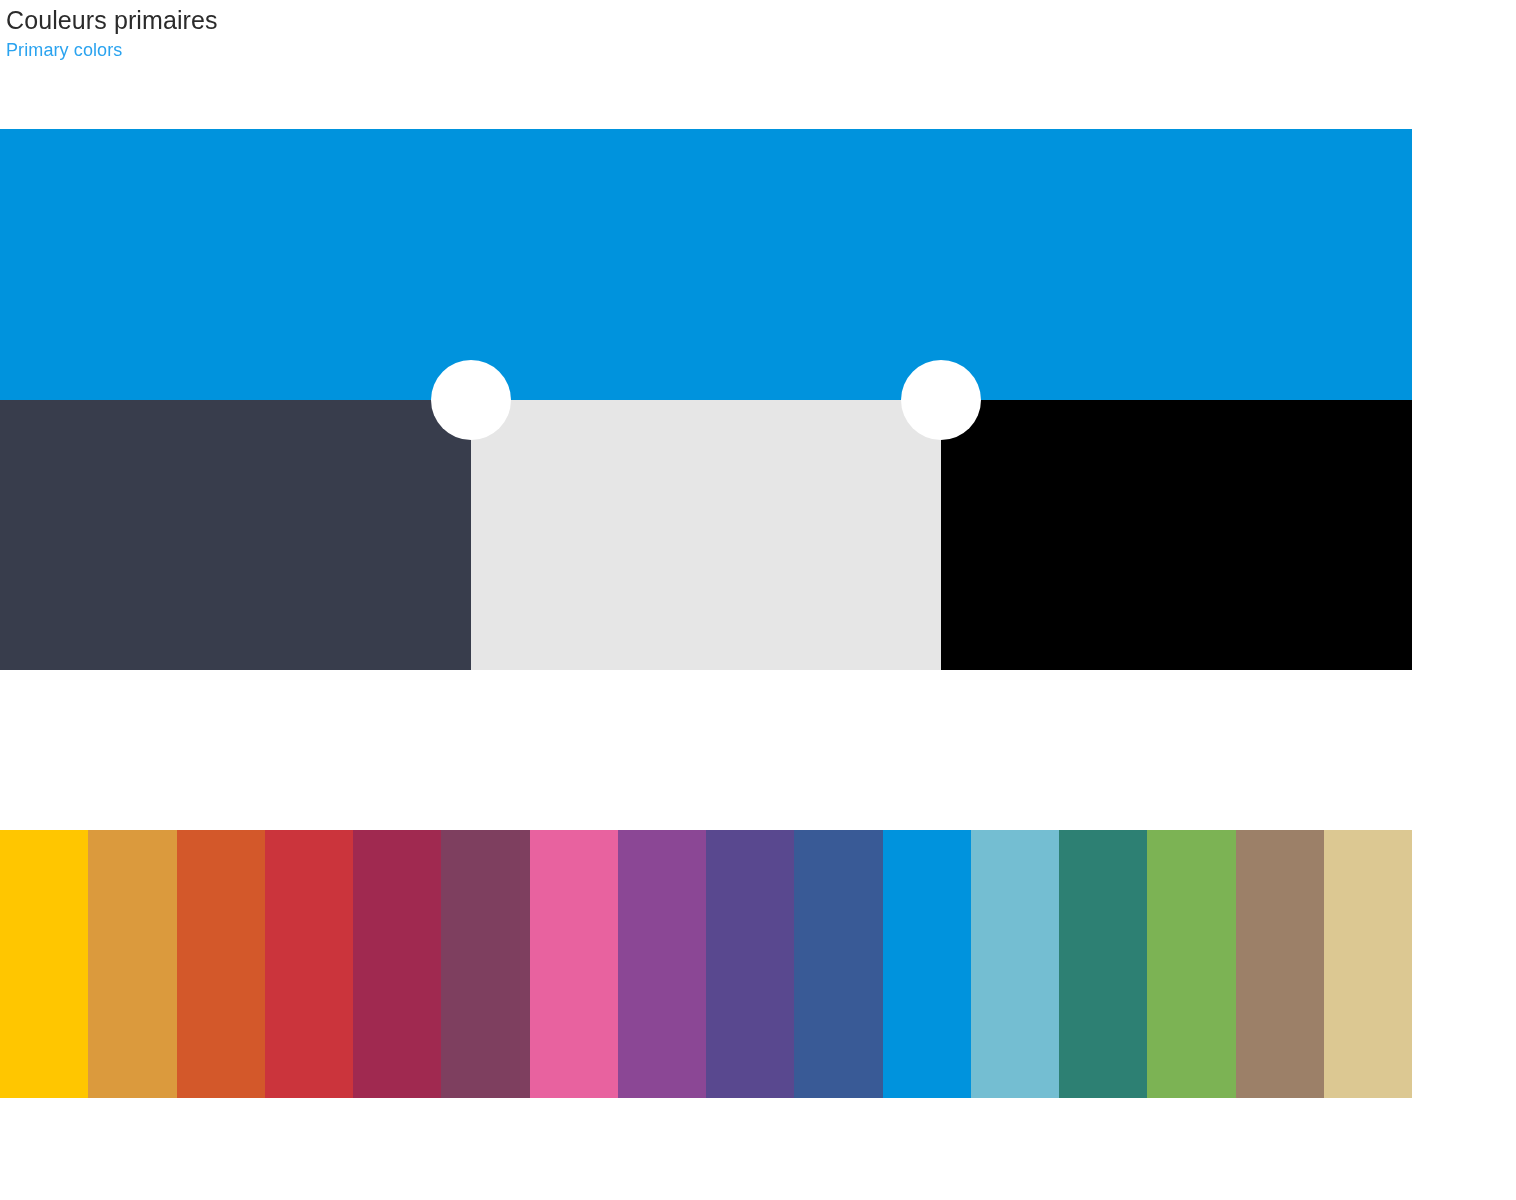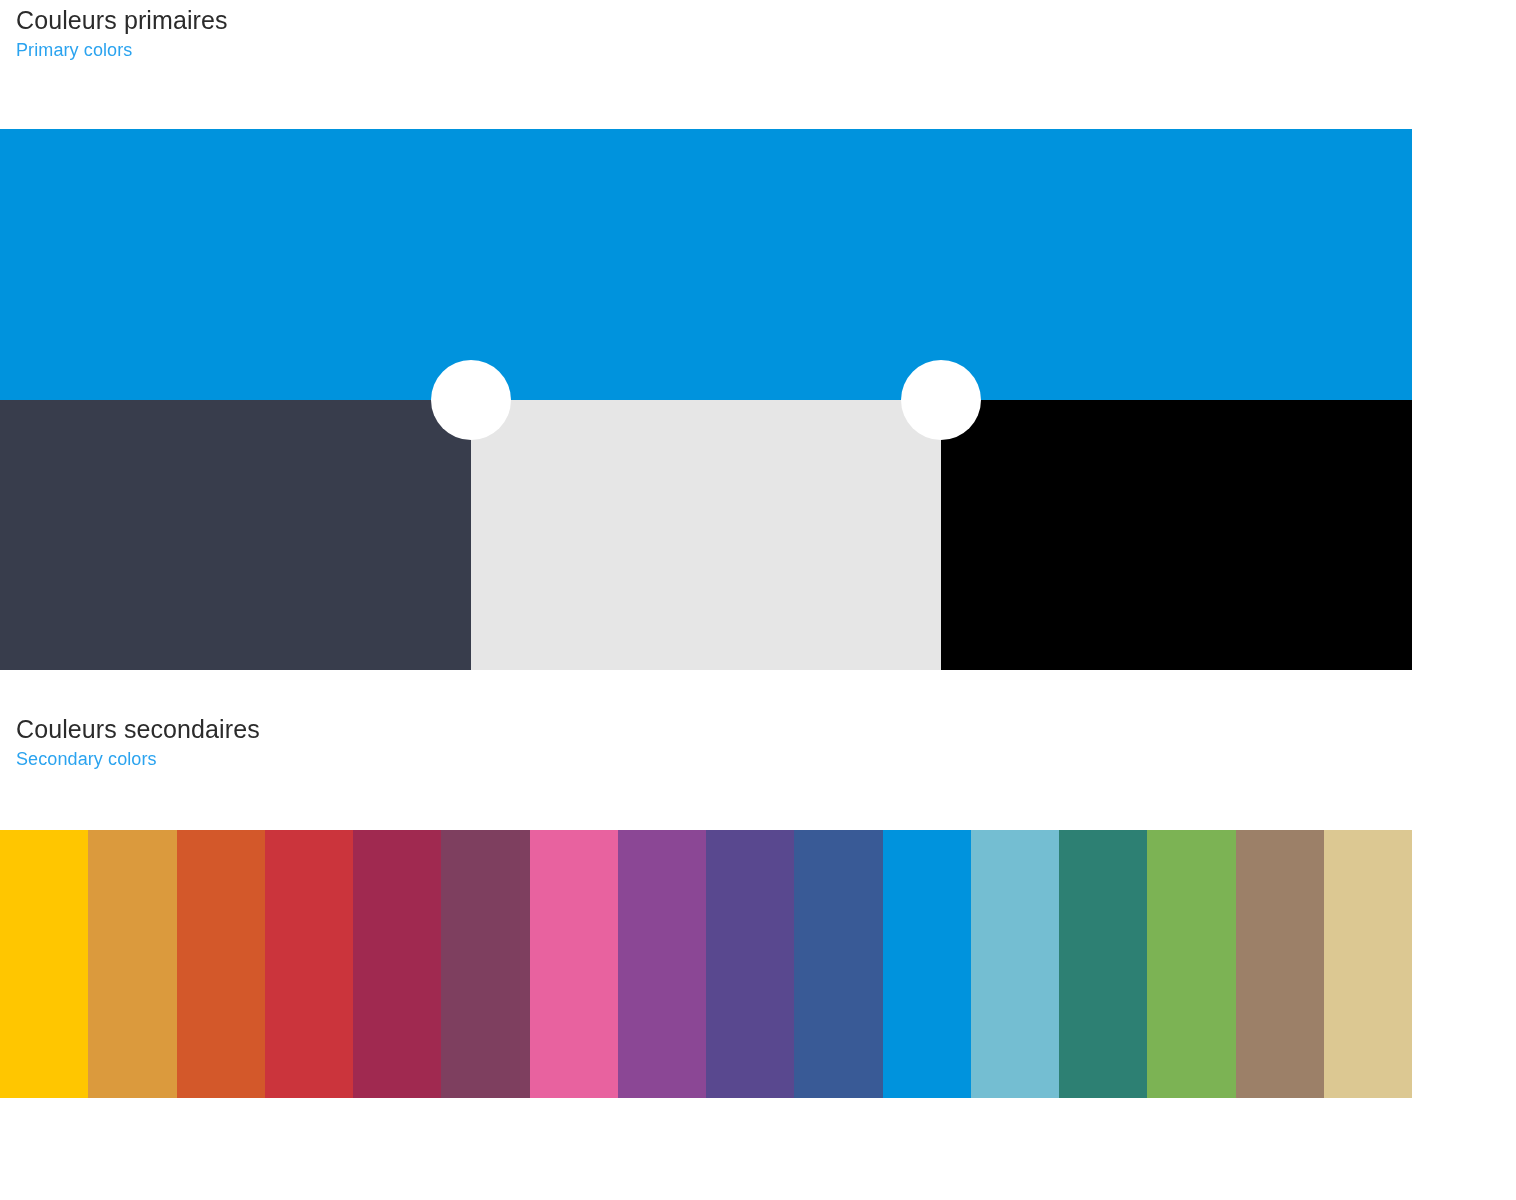--- a/index.html
+++ b/index.html
@@ -17,21 +17,21 @@
 
   .page {
     position: relative;
     width: 1516px;
     height: 1200px;
   }
 
   
   .section-heading {
     position: absolute;
-    left: 16px;
+    left: 6px;
   }
   .section-heading .title-fr {
     display: block;
     font-size: 25px;
     line-height: 30px;
     color: #2b2b2b;
     font-weight: 400;
     letter-spacing: 0.1px;
     white-space: nowrap;
   }
@@ -124,24 +124,20 @@
     <div class="primary-bottom-row">
       <div class="primary-swatch-dark" style="background-color: rgb(56, 61, 76);"></div>
       <div class="primary-swatch-light" style="background-color: rgb(230, 230, 230);"></div>
       <div class="primary-swatch-black" style="background-color: rgb(0, 0, 0);"></div>
     </div>
 
     <div class="divider-dot" id="divider-dot-1" style="background-color: rgb(255, 255, 255);"></div>
     <div class="divider-dot" id="divider-dot-2" style="background-color: rgb(255, 255, 255);"></div>
   </div>
 
-  <div class="section-heading" id="heading-secondary">
-    <span class="title-fr">Couleurs secondaires</span>
-    <span class="title-en">Secondary colors</span>
-  </div>
 
   <div id="secondary-palette">
 
   <div class="secondary-swatch" style="background-color: rgb(255, 198, 0);"></div>
       <div class="secondary-swatch" style="background-color: rgb(219, 154, 61);"></div>
       <div class="secondary-swatch" style="background-color: rgb(211, 88, 42);"></div>
       <div class="secondary-swatch" style="background-color: rgb(203, 52, 60);"></div>
       <div class="secondary-swatch" style="background-color: rgb(160, 41, 80);"></div>
       <div class="secondary-swatch" style="background-color: rgb(126, 63, 95);"></div>
       <div class="secondary-swatch" style="background-color: rgb(232, 98, 159);"></div>

